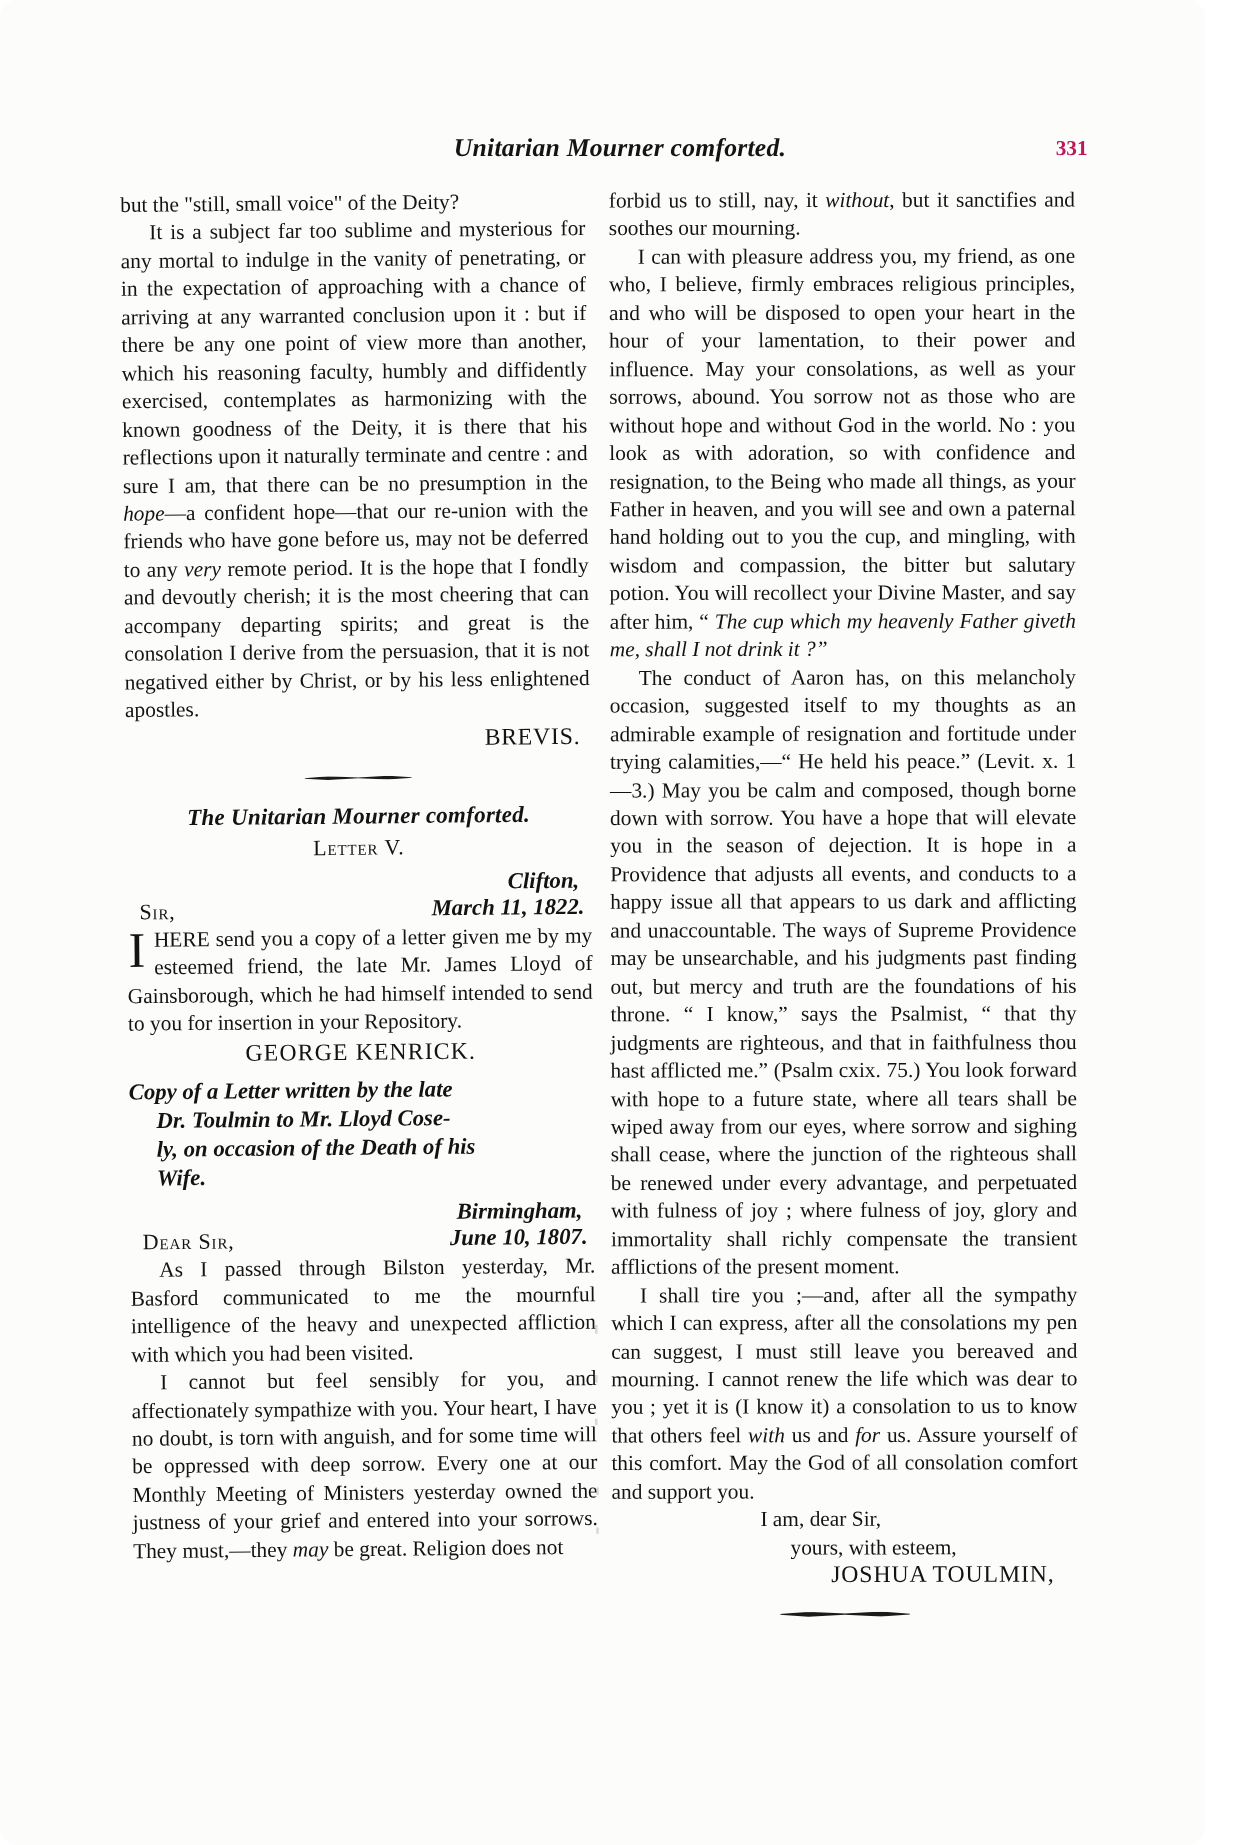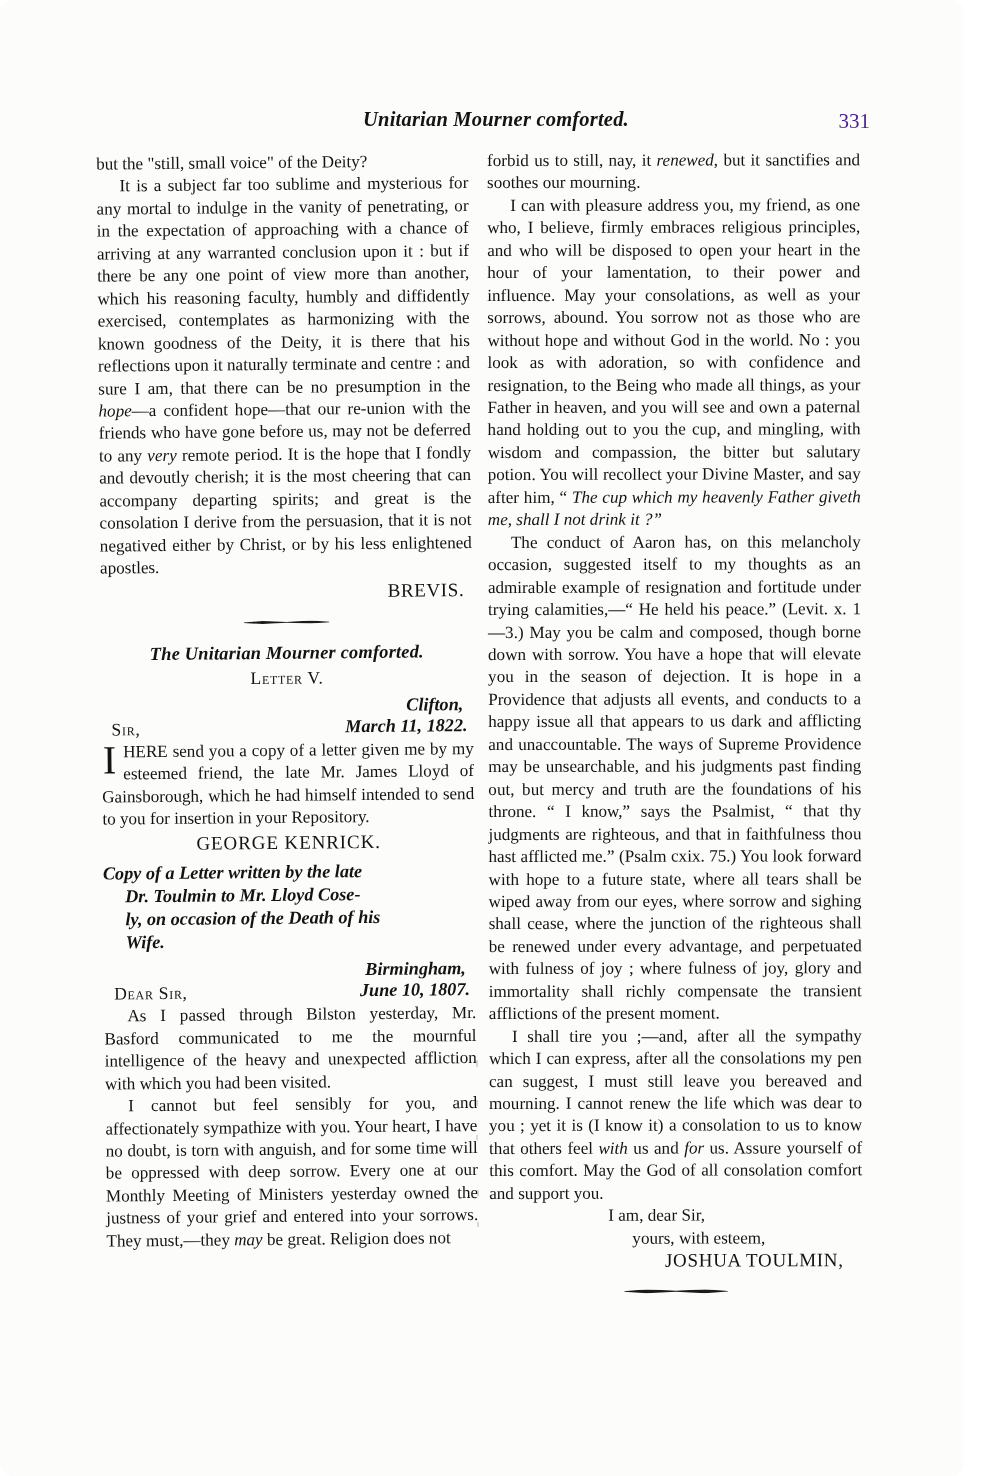--- a/index.html
+++ b/index.html
@@ -33,22 +33,23 @@
     font-style: italic;
     font-weight: bold;
     font-size: 20.5px;
     letter-spacing: 0.2px;
     color: #141414;
   }
   .rh-folio {
     position: absolute;
     right: 122px;
     top: 1px;
-    font-size: 21px;
-    color: #4c1d95;
+    font-size: 17px;
+    color: #be185d;
+    font-weight: bold;
   }
 
   
   .col {
     position: absolute;
     top: 150px;
     font-size: 17.1px;
     line-height: 22.45px;
     text-align: justify;
     text-justify: inter-word;
@@ -258,21 +259,21 @@
       <span class="salut-date">June 10, 1807.</span>
     </div>
 
     <p class="para"><span>As I passed through Bilston yesterday, Mr. Basford communicated to me the mournful intelligence of the heavy and unexpected affliction with which you had been visited.</span></p>
 
     <p class="para"><span>I cannot but feel sensibly for you, and affectionately sympathize with you. Your heart, I have no doubt, is torn with anguish, and for some time will be oppressed with deep sorrow. Every one at our Monthly Meeting of Ministers yesterday owned the justness of your grief and entered into your sorrows. They must,—they </span><i>may</i><span> be great. Religion does not</span></p>
   </div>
 
   <div class="col col-right">
 
-    <p class="para noind"><span>forbid us to still, nay, it </span><i>renewed</i><span>, but it sanctifies and soothes our mourning.</span></p>
+    <p class="para noind"><span>forbid us to still, nay, it </span><i>without</i><span>, but it sanctifies and soothes our mourning.</span></p>
 
     <p class="para"><span>I can with pleasure address you, my friend, as one who, I believe, firmly embraces religious principles, and who will be disposed to open your heart in the hour of your lamentation, to their power and influence. May your consolations, as well as your sorrows, abound. You sorrow not as those who are without hope and without God in the world. No : you look as with adoration, so with confidence and resignation, to the Being who made all things, as your Father in heaven, and you will see and own a paternal hand holding out to you the cup, and mingling, with wisdom and compassion, the bitter but salutary potion. You will recollect your Divine Master, and say after him, “ </span><i>The cup which my heavenly Father giveth me, shall I not drink it ?”</i></p>
 
     <p class="para"><span>The conduct of Aaron has, on this melancholy occasion, suggested itself to my thoughts as an admirable example of resignation and fortitude under trying calamities,—“ He held his peace.” (Levit. x. 1—3.) May you be calm and composed, though borne down with sorrow. You have a hope that will elevate you in the season of dejection. It is hope in a Providence that adjusts all events, and conducts to a happy issue all that appears to us dark and afflicting and unaccountable. The ways of Supreme Providence may be unsearchable, and his judgments past finding out, but mercy and truth are the foundations of his throne. “ I know,” says the Psalmist, “ that thy judgments are righteous, and that in faithfulness thou hast afflicted me.” (Psalm cxix. 75.) You look forward with hope to a future state, where all tears shall be wiped away from our eyes, where sorrow and sighing shall cease, where the junction of the righteous shall be renewed under every advantage, and perpetuated with fulness of joy ; where fulness of joy, glory and immortality shall richly compensate the transient afflictions of the present moment.</span></p>
 
     <p class="para"><span>I shall tire you ;—and, after all the sympathy which I can express, after all the consolations my pen can suggest, I must still leave you bereaved and mourning. I cannot renew the life which was dear to you ; yet it is (I know it) a consolation to us to know that others feel </span><i>with</i><span> us and </span><i>for</i><span> us. Assure yourself of this comfort. May the God of all consolation comfort and support you.</span></p>
 
     <p class="para closing close-1">I am, dear Sir,</p>
     <p class="para closing close-2">yours, with esteem,</p>
     <p class="para closing close-3">JOSHUA TOULMIN,</p>

